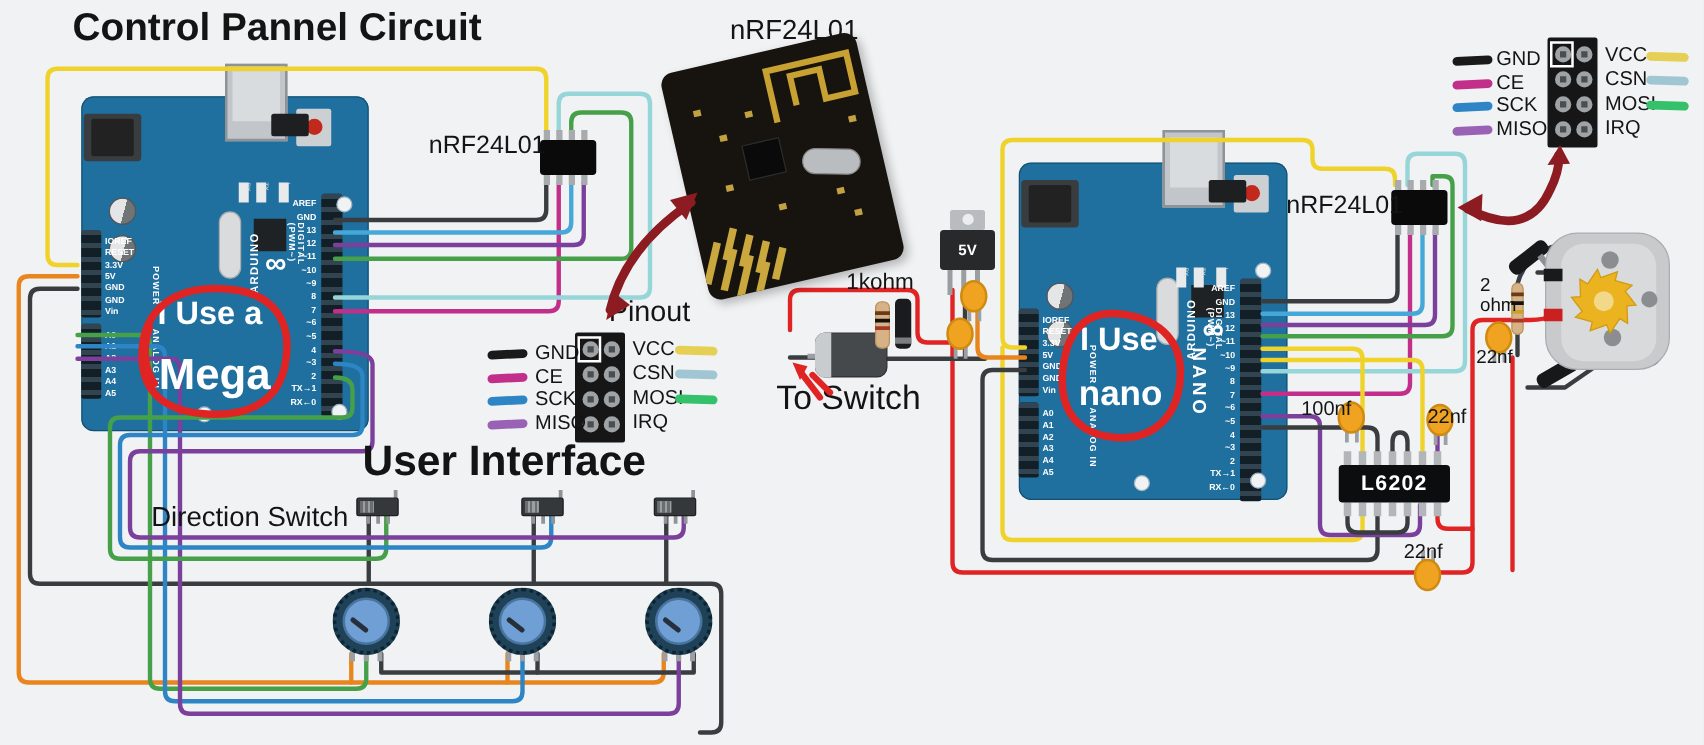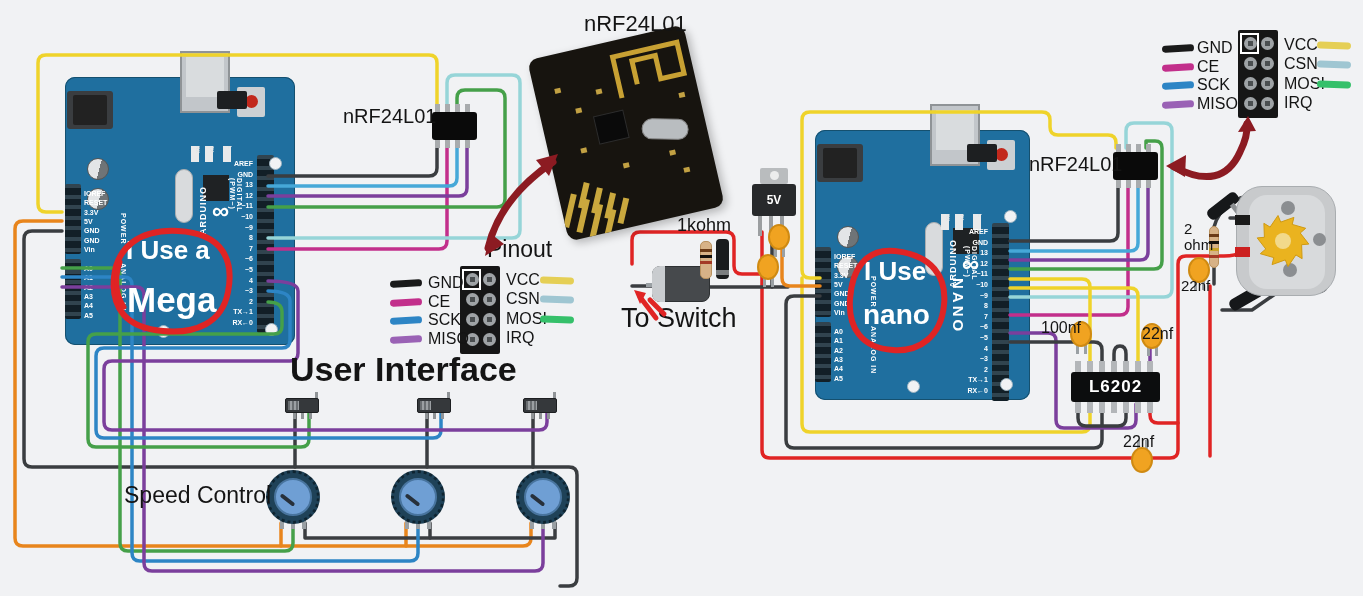--- a/index.html
+++ b/index.html
@@ -411,24 +411,25 @@
         <div style="position: absolute; left: 46px; top: 76px; width: 14px; height: 14px; border-radius: 50%; background: rgb(139, 142, 145);"></div>
         <div style="position: absolute; left: -2px; top: 28px; width: 15px; height: 10px; background: rgb(26, 26, 26);"></div>
         <div style="position: absolute; left: -2px; top: 60px; width: 15px; height: 10px; background: rgb(204, 32, 32);"></div>
         <svg width="56" height="56" style="position:absolute;left:18px;top:26px;">
           <polygon points="53.8,31.1 46.6,31.7 47.1,45.7 40.9,41.9 33.0,53.5 30.3,46.9 17.1,51.6 18.8,44.6 5.3,40.7 10.8,36.0 2.2,24.9 9.4,24.3 8.9,10.3 15.1,14.1 23.0,2.5 25.7,9.1 38.9,4.4 37.2,11.4 50.7,15.3 45.2,20.0 " fill="#eab31f" stroke="#d09a12"></polygon>
           <circle cx="28" cy="28" r="8" fill="#f2d98a"></circle>
         </svg>
       </div>
     </div>
 
+  <div class="lbl" style="left:58px;top:6px;font-size:31px;font-weight:600;">Control Pannel Circuit</div>
   <div class="lbl" style="left:343px;top:106px;font-size:20px;">nRF24L01</div>
   <div class="lbl" style="left:487px;top:237px;font-size:23px;">Pinout</div>
   <div class="lbl" style="left:290px;top:352px;font-size:34px;font-weight:600;text-align:center;">User Interface</div>
-  <div class="lbl" style="left:124px;top:483px;font-size:23px;">Speed Control</div>
+  <div class="lbl" style="left:121px;top:402px;font-size:22px;">Direction Switch</div>
   <div class="lbl" style="left:584px;top:12px;font-size:22px;">nRF24L01</div>
   <div class="lbl" style="left:677px;top:216px;font-size:18px;">1kohm</div>
   <div class="lbl" style="left:621px;top:304px;font-size:27px;">To Switch</div>
   <div class="lbl" style="left:1029px;top:154px;font-size:20px;">nRF24L01</div>
   <div class="lbl" style="left:1041px;top:320px;font-size:16px;">100nf</div>
   <div class="lbl" style="left:1142px;top:326px;font-size:16px;">22nf</div>
   <div class="lbl" style="left:1123px;top:434px;font-size:16px;">22nf</div>
   <div class="lbl" style="left:1181px;top:278px;font-size:15px;">22nf</div>
   <div class="lbl" style="left:1184px;top:221px;font-size:15px;"><span>2</span>
 <span>ohm</span></div>

